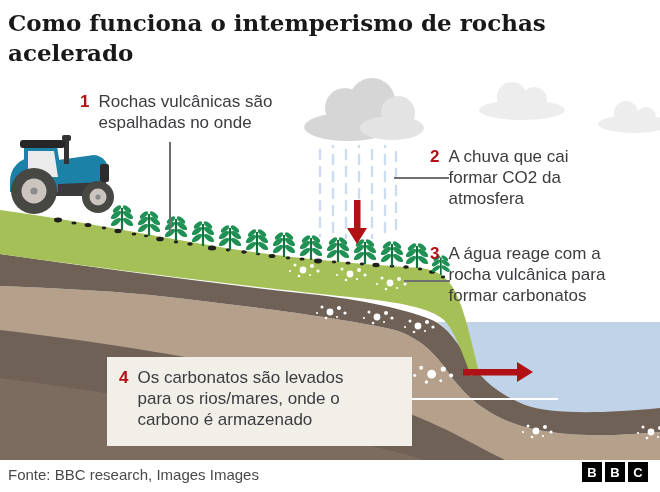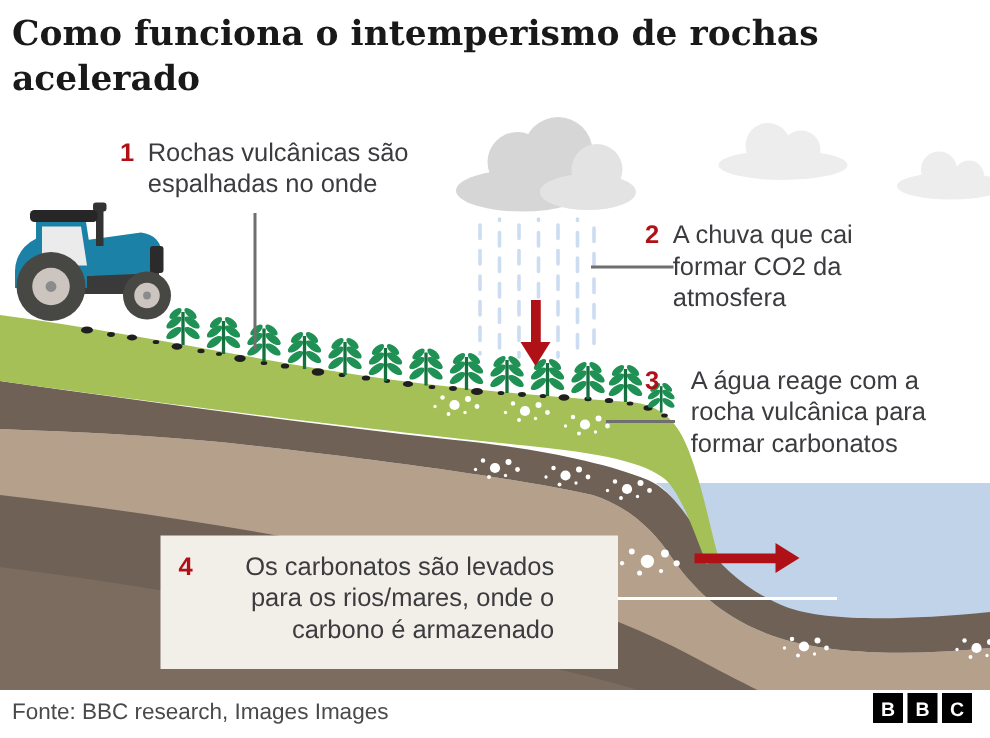--- a/index.html
+++ b/index.html
@@ -35,28 +35,28 @@
   .step .num {
     font-weight: 700;
     color: #b01117;
     margin-right: 9px;
   }
   .step-1 { left: 80px;  top: 91px; }
   .step-1 .txt { width: 182px; }
   .step-2 { left: 430px; top: 146px; }
   .step-2 .txt { width: 146px; }
   .step-3 { left: 430px; top: 243px; }
-  .step-3 .txt { width: 182px; margin-left: 12px; }
+  .step-3 .txt { width: 182px; }
   .step-4 {
     left: 107px; top: 357px;
     width: 305px; height: 89px;
     background: #f2efe9;
     padding: 10px 12px;
   }
-  .step-4 .txt { width: 232px; text-align: right; }
+  .step-4 .txt { width: 232px; }
   .pline { position: absolute; background: #6f6f6f; }
   .pline-1 { left: 169px; top: 142px; width: 2px;  height: 91px; }
   .pline-2 { left: 394px; top: 177px; width: 55px; height: 2px; }
   .pline-3 { left: 404px; top: 280px; width: 46px; height: 2px; }
   .pline-4 { left: 412px; top: 398px; width: 146px; height: 2px; background: #ffffff; }
   .footer-source {
     position: absolute;
     left: 8px; top: 466px;
     font-size: 15px;
     color: #4a4a4a;

